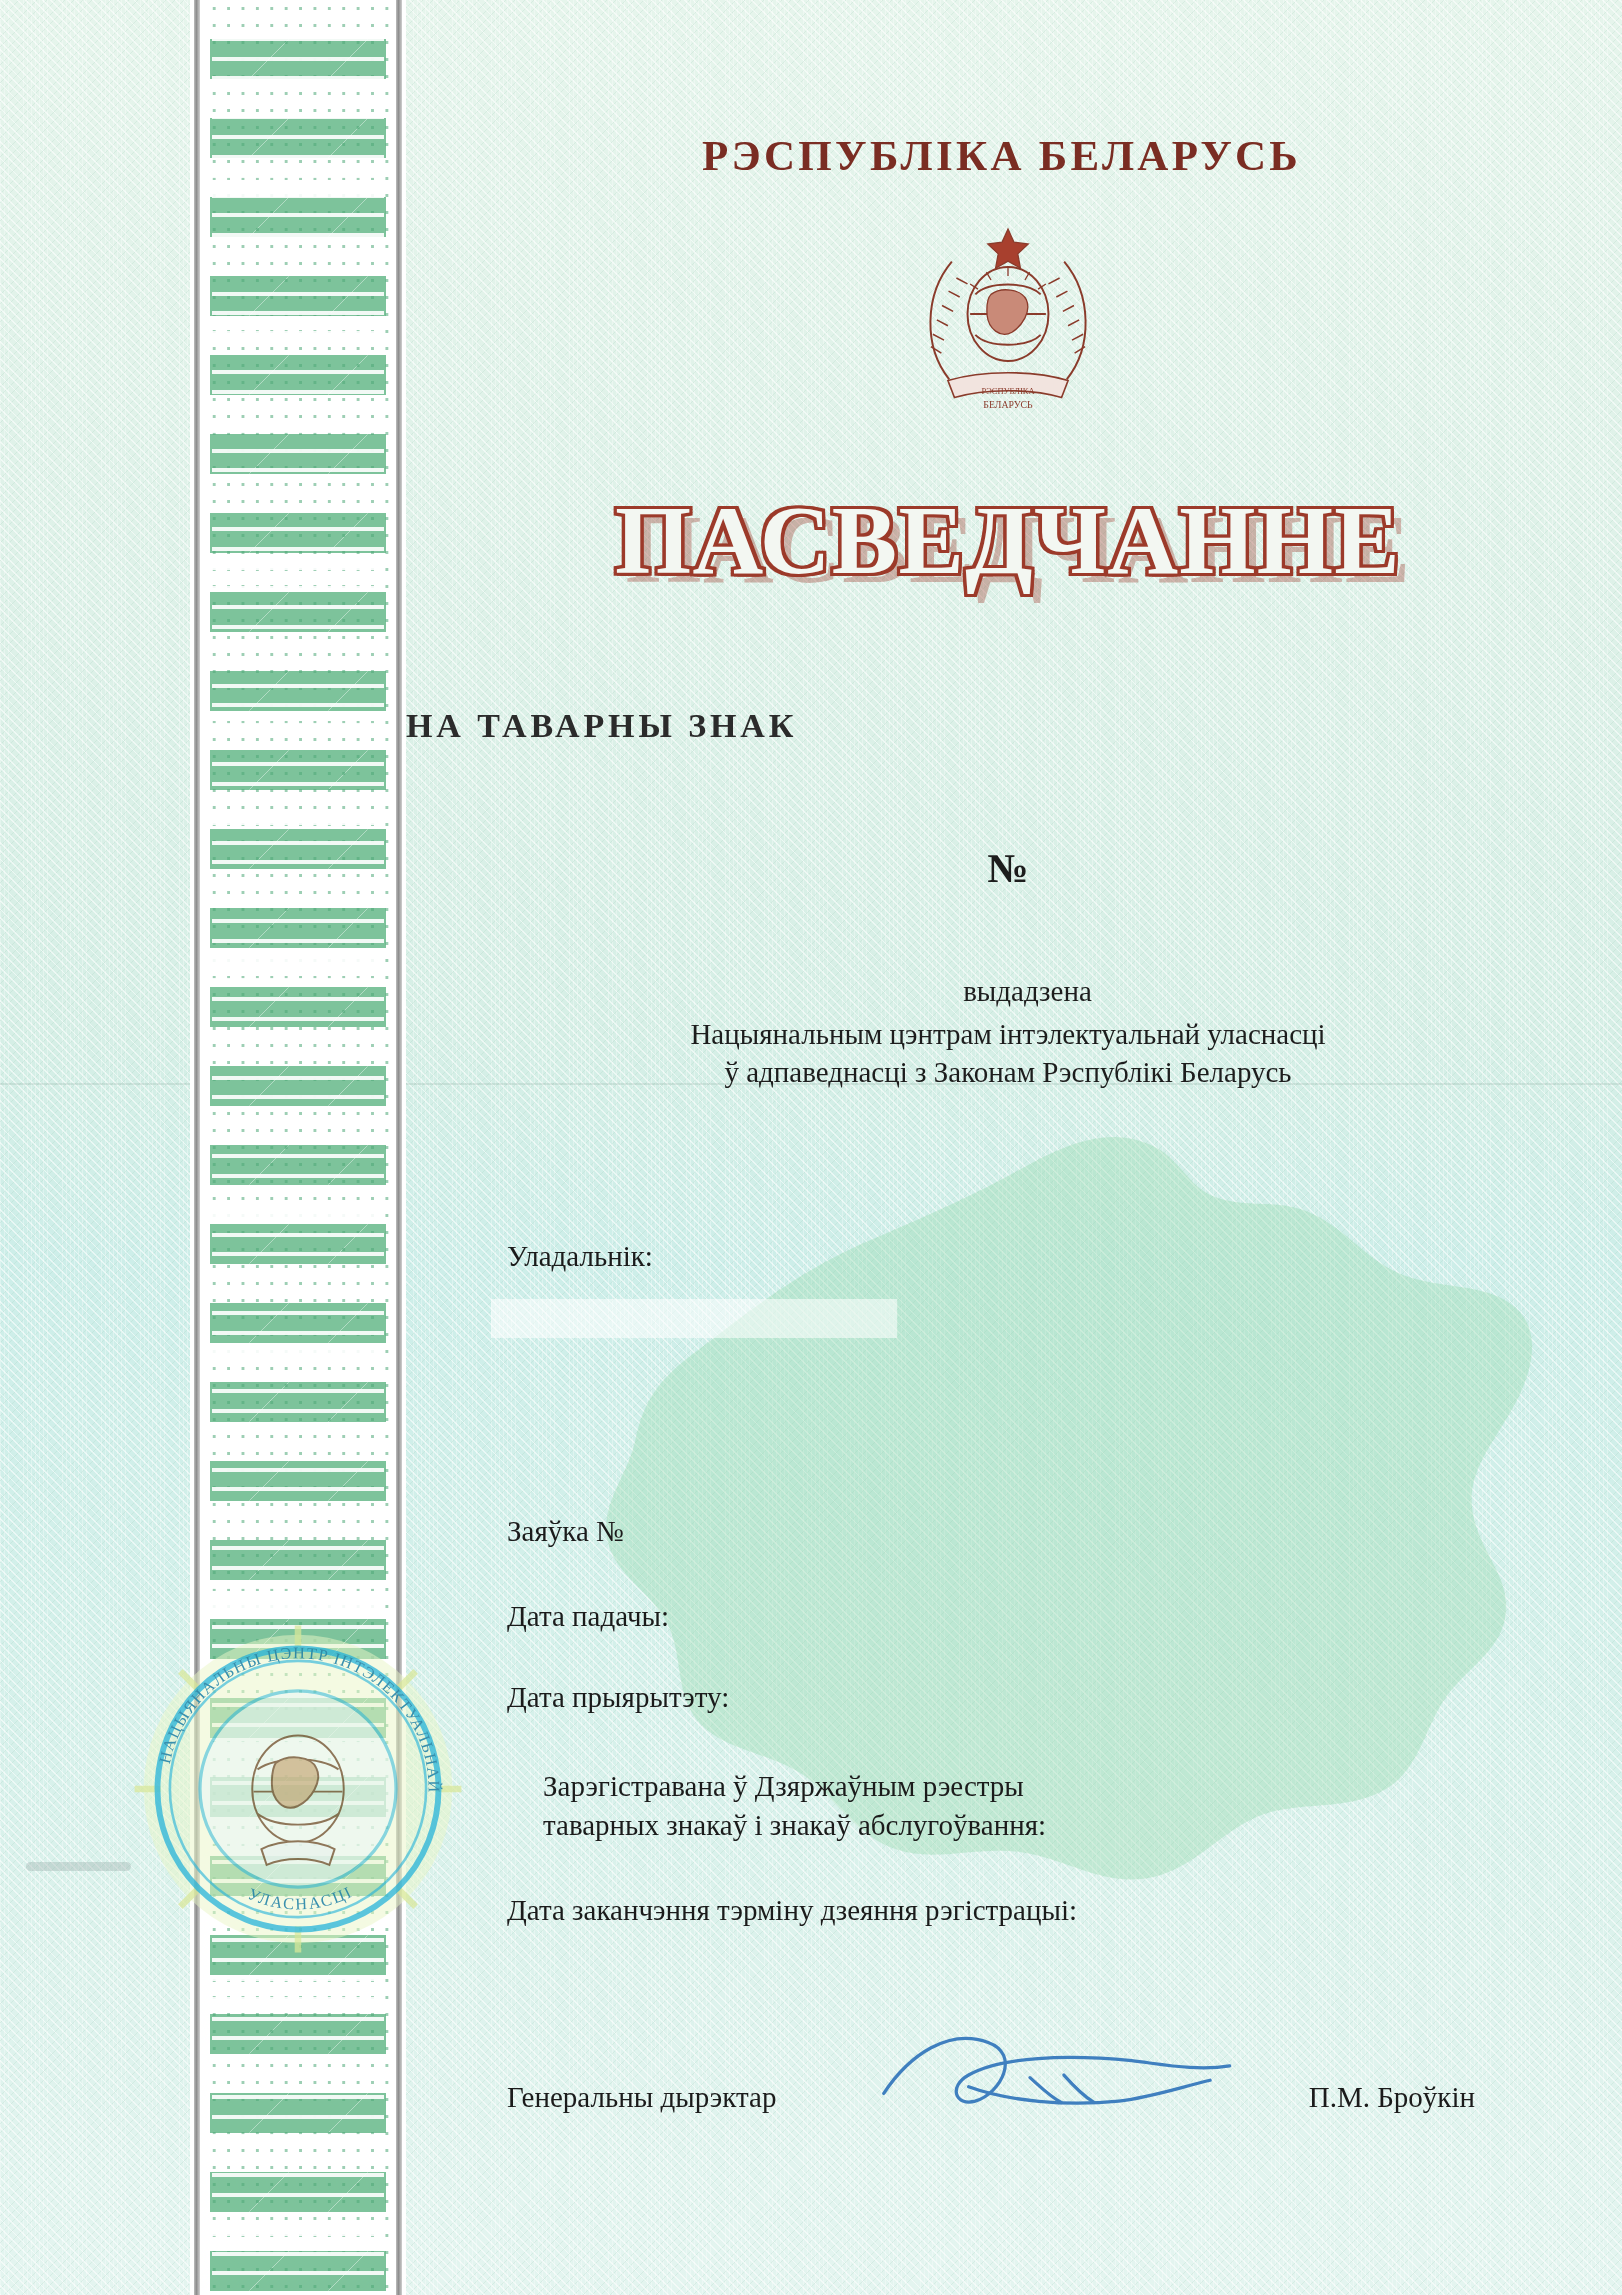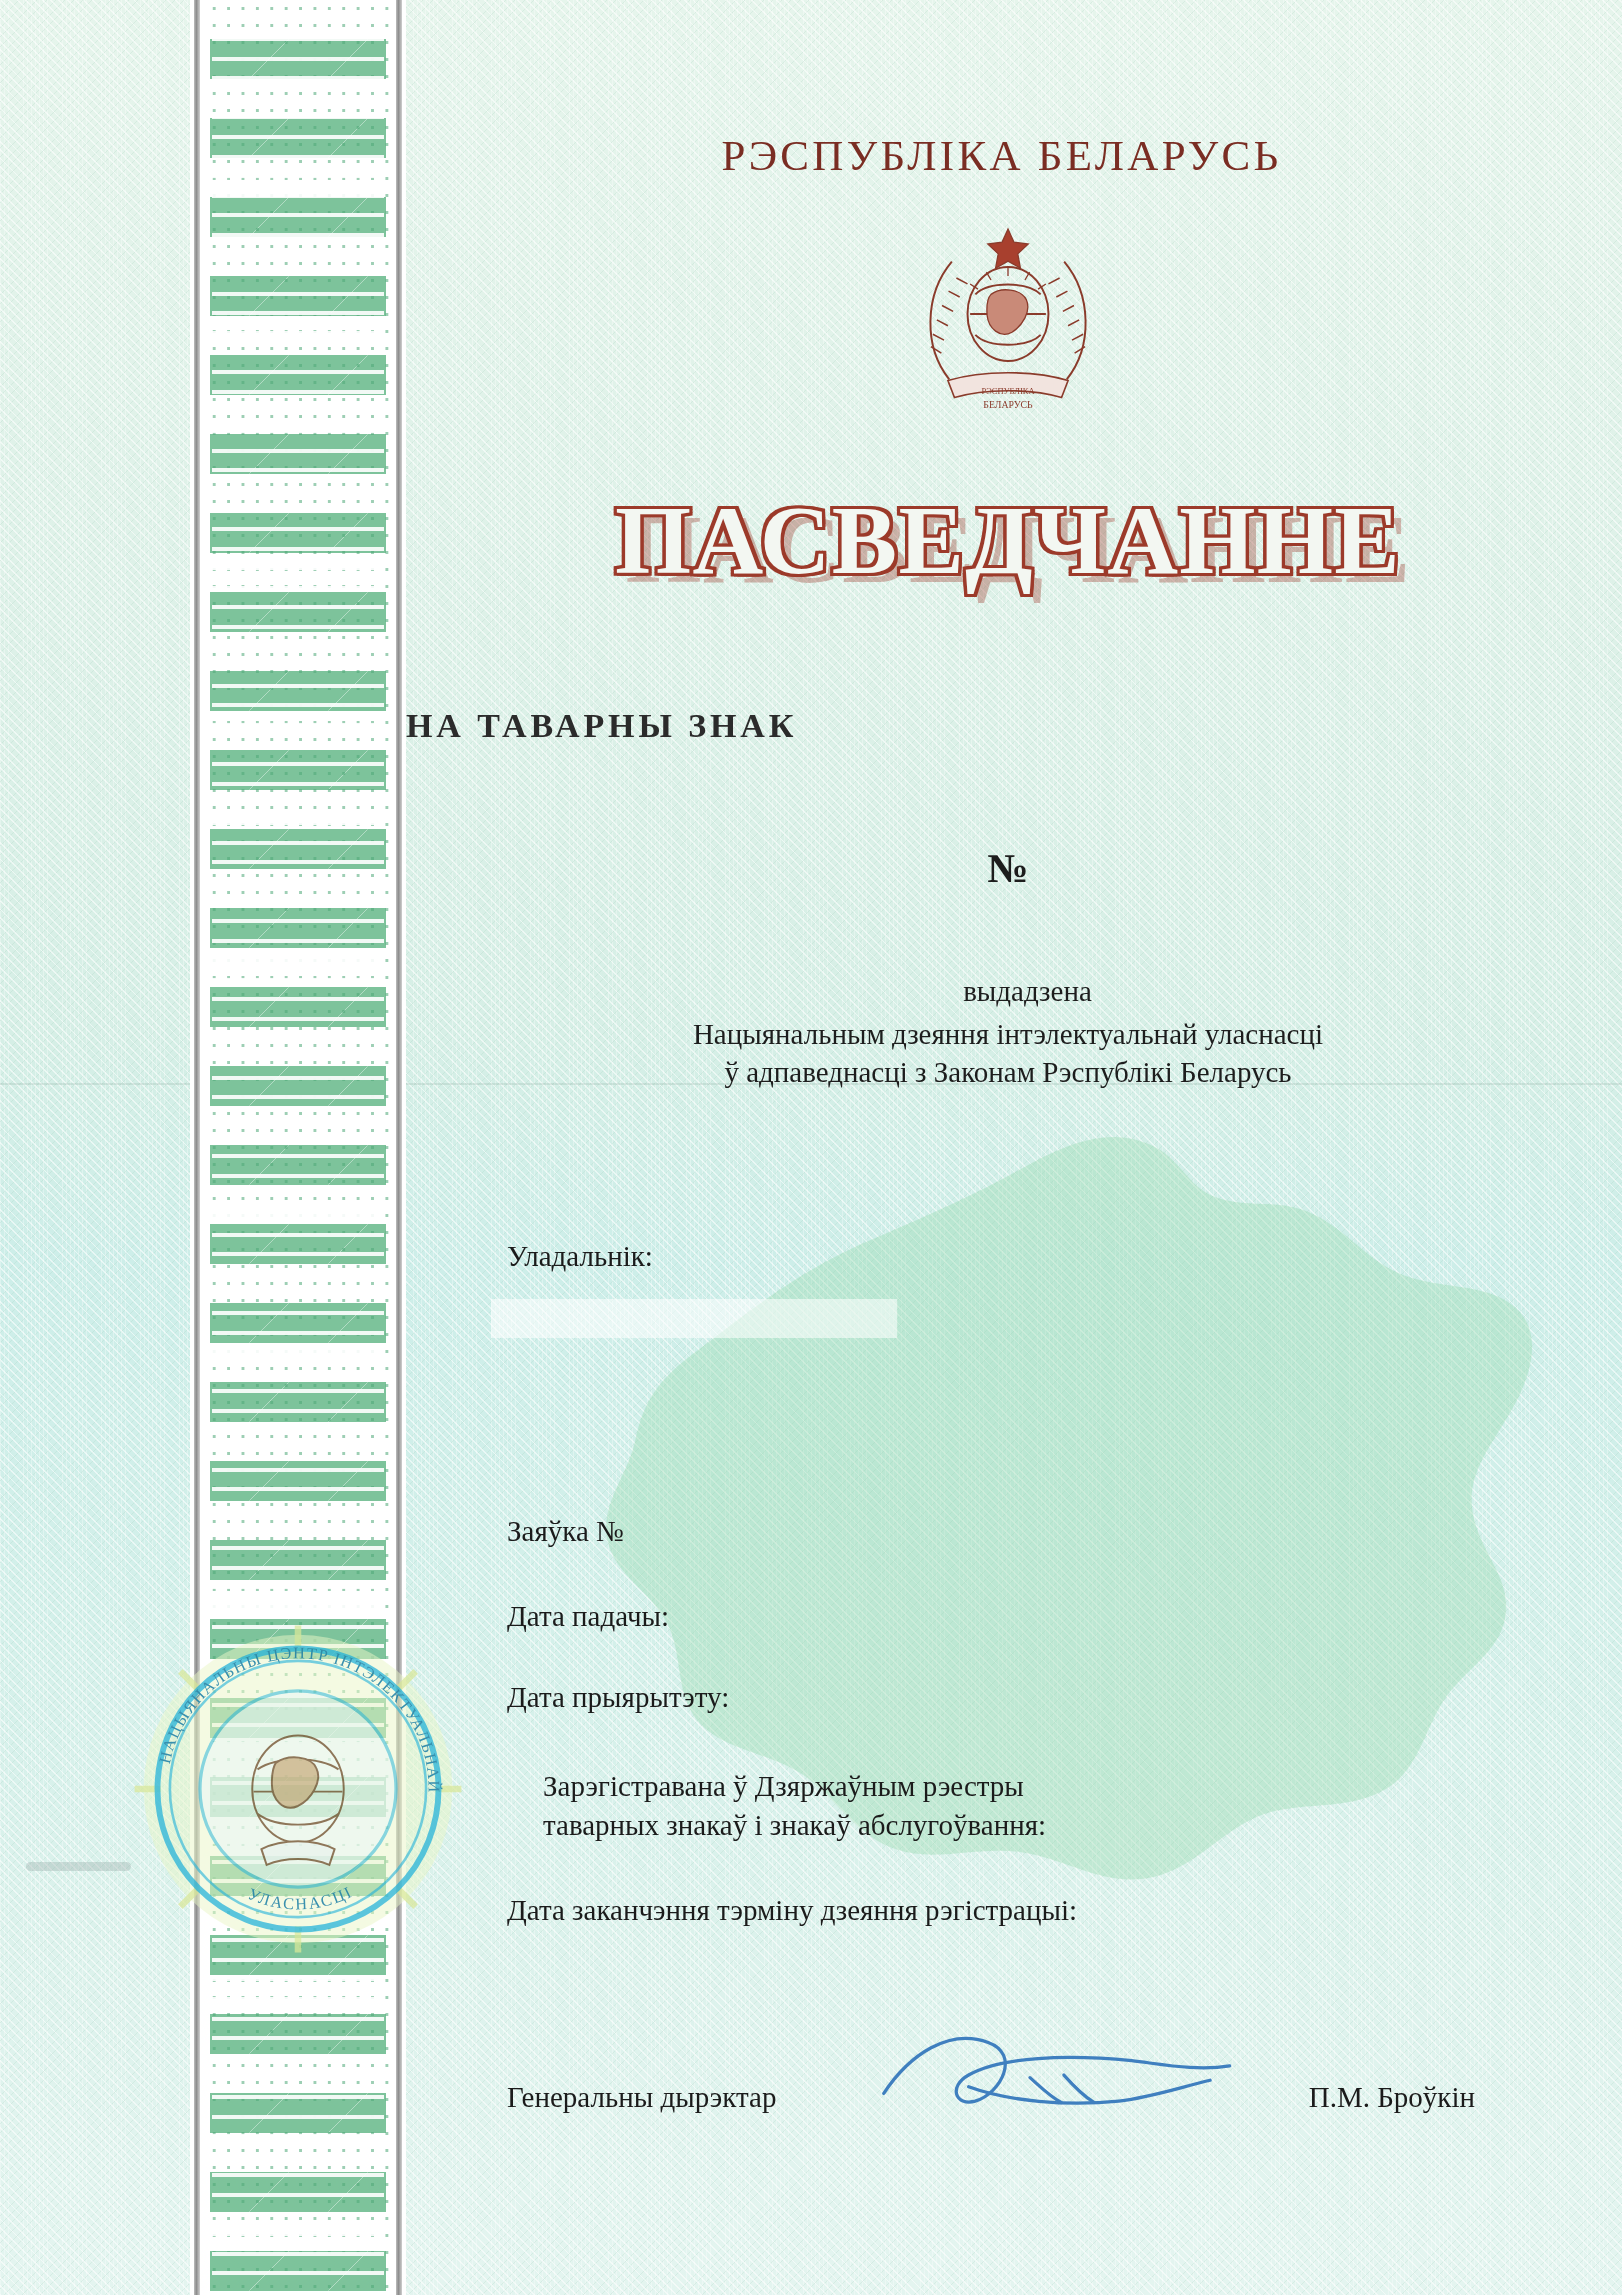--- a/index.html
+++ b/index.html
@@ -113,21 +113,21 @@
   
   .country-title {
     position: absolute;
     left: 406px;
     top: 131px;
     width: 1191px;
     text-align: center;
     font-size: 43px;
     letter-spacing: 3.3px;
     color: #7a2d23;
-    font-weight: 400;
+    font-weight: 700;
     font-family: "Liberation Serif", serif;
   }
 
   
   .coat-of-arms {
     position: absolute;
     left: 910px;
     top: 216px;
     width: 196px;
     height: 209px;
@@ -343,21 +343,21 @@
   </svg>
 
   <div class="doc-title">ПАСВЕДЧАННЕ</div>
 
   <div class="subtitle">НА  ТАВАРНЫ  ЗНАК</div>
 
   <div class="number-symbol">№</div>
 
   <div class="issued-block">
     <div class="line1">выдадзена</div>
-    <div class="line">Нацыянальным дзеяння інтэлектуальнай уласнасці</div>
+    <div class="line">Нацыянальным цэнтрам інтэлектуальнай уласнасці</div>
     <div class="line">ў адпаведнасці з Законам Рэспублікі Беларусь</div>
   </div>
 
   <div class="field f-owner">Уладальнік:</div>
   <div class="owner-blank"></div>
 
   <div class="field f-appnum">Заяўка №</div>
   <div class="field f-filing">Дата падачы:</div>
   <div class="field f-priority">Дата прыярытэту:</div>
   <div class="field f-registered">Зарэгістравана ў Дзяржаўным рэестры

